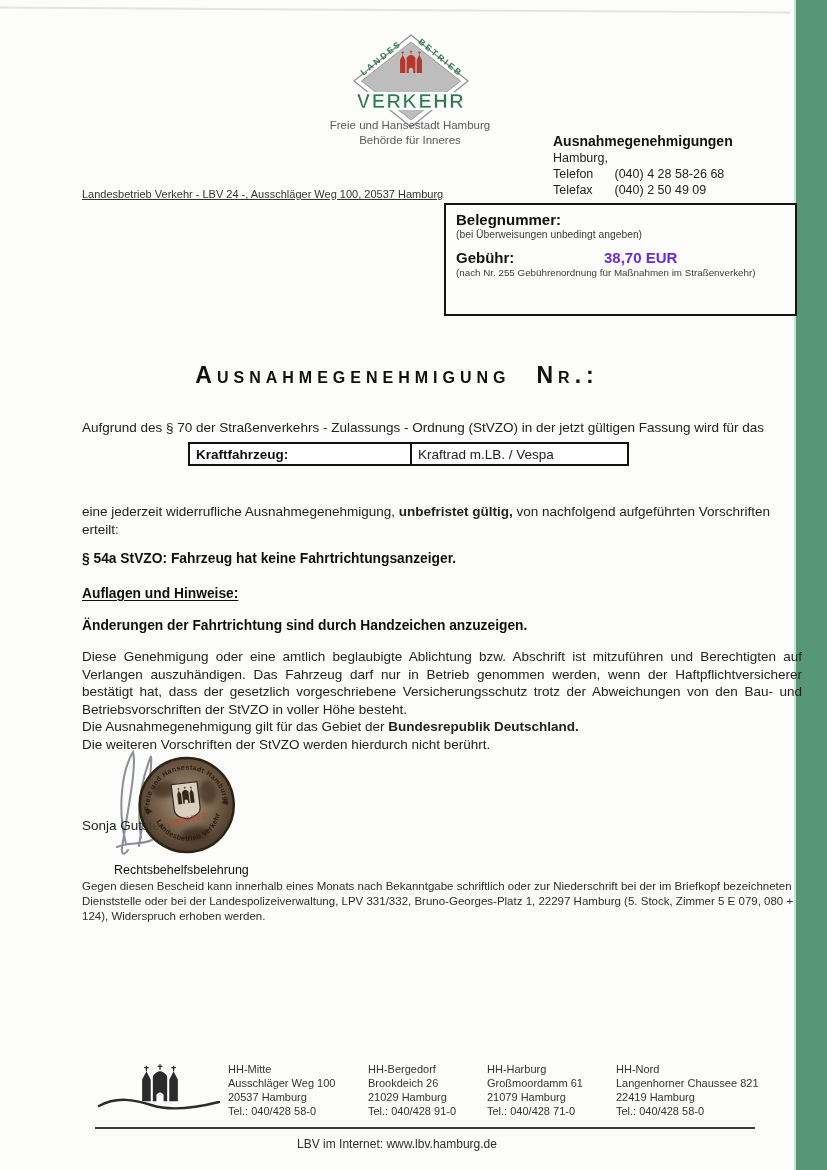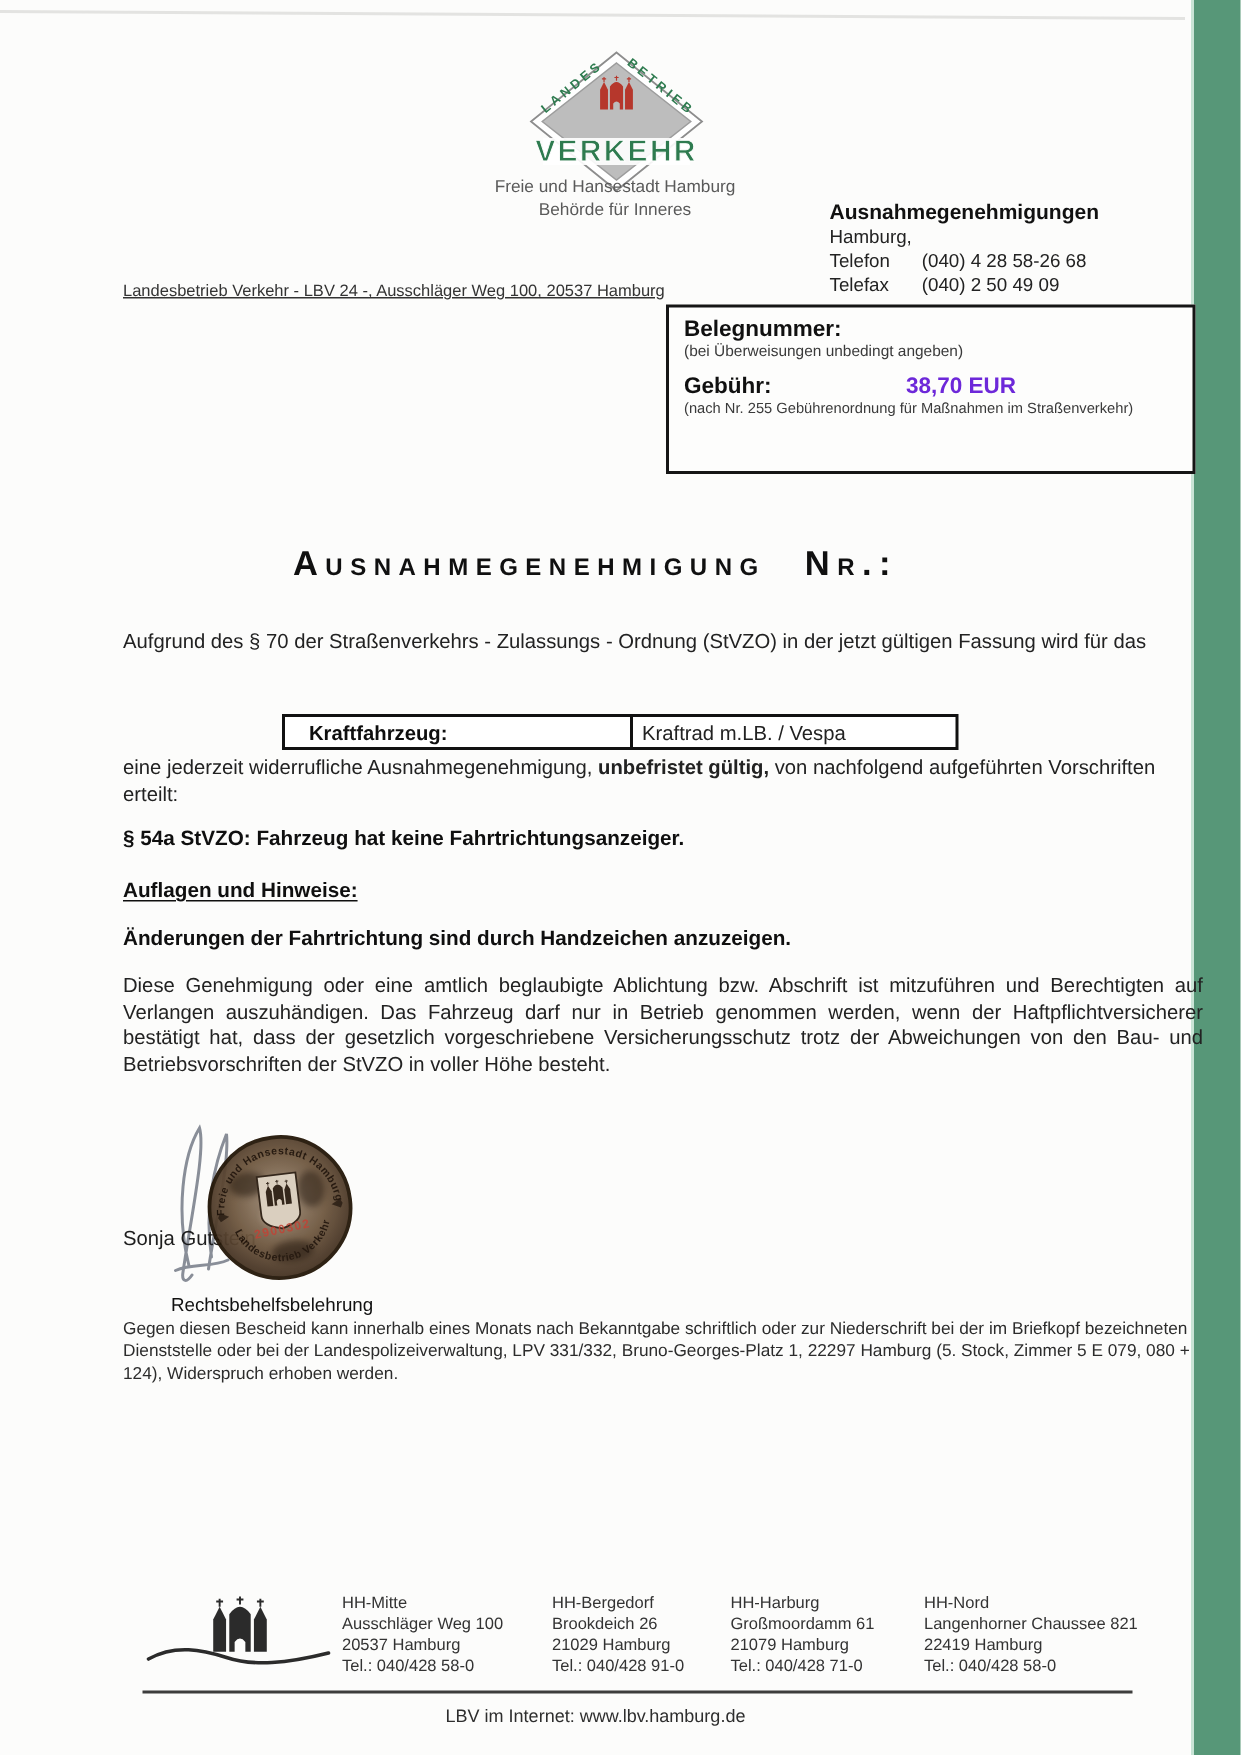--- a/index.html
+++ b/index.html
@@ -30,21 +30,21 @@
   .fee-row .v{font-size:15px;font-weight:bold;color:#6d28d9;}
 
   
   .doc-title{left:0;top:362px;width:794px;text-align:center;font-variant:small-caps;font-weight:bold;font-size:23px;letter-spacing:5px;color:#101010;}
   .doc-title .nr{margin-left:26px;}
 
   .para{font-size:13.5px;line-height:17.5px;color:#222;}
   .intro{left:82px;top:419px;width:718px;}
 
   
-  .vtable{left:188px;top:476px;width:437px;border:2px solid #111;background:#fff;padding-left:10px;}
+  .vtable{left:188px;top:442px;width:437px;border:2px solid #111;background:#fff;}
   .vrow{display:flex;height:20px;align-items:center;}
   .vrow + .vrow{border-top:2px solid #111;}
   .vcell-l{width:222px;border-right:2px solid #111;font-weight:bold;font-size:13.5px;padding-left:6px;box-sizing:border-box;height:100%;display:flex;align-items:center;color:#0e0e0e;}
   .vcell-r{flex:1;font-size:13.5px;padding-left:6px;color:#222;}
 
   .grant{left:82px;top:503px;width:720px;}
   .bold-line{left:82px;font-weight:bold;font-size:13.8px;color:#0f0f0f;}
   .exception{top:551px;}
   .auflagen{top:586px;text-decoration:underline;text-underline-offset:2px;}
   .aender{top:618px;}
@@ -148,20 +148,24 @@
 <div class="abs para grant">
   <span>eine jederzeit widerrufliche Ausnahmegenehmigung, </span><b>unbefristet gültig,</b><span> von nachfolgend aufgeführten Vorschriften erteilt:</span>
 </div>
 
 <div class="abs bold-line exception">§ 54a StVZO: Fahrzeug hat keine Fahrtrichtungsanzeiger.</div>
 <div class="abs bold-line auflagen">Auflagen und Hinweise:</div>
 <div class="abs bold-line aender">Änderungen der Fahrtrichtung sind durch Handzeichen anzuzeigen.</div>
 
 <div class="abs para mainpara">
   <div class="just">Diese Genehmigung oder eine amtlich beglaubigte Ablichtung bzw. Abschrift ist mitzuführen und Berechtigten auf Verlangen auszuhändigen. Das Fahrzeug darf nur in Betrieb genommen werden, wenn der Haftpflichtversicherer bestätigt hat, dass der gesetzlich vorgeschriebene Versicherungsschutz trotz der Abweichungen von den Bau- und Betriebsvorschriften der StVZO in voller Höhe besteht.</div>
+  <div>
+    <span>Die Ausnahmegenehmigung gilt für das Gebiet der </span><b>Bundesrepublik Deutschland.</b>
+  </div>
+  <div>Die weiteren Vorschriften der StVZO werden hierdurch nicht berührt.</div>
 </div>
 
 <div class="abs sig-svg">
   <svg width="90" height="112" viewBox="0 0 90 112">
     <g stroke="#7d838e" stroke-width="2" fill="none" stroke-linecap="round" opacity="0.9">
       <path d="M36,98 C27,62 32,24 43,6 C47,20 38,62 32,102 C31,108 34,110 38,104"></path>
       <path d="M51,92 C46,60 53,30 61,10 C63,30 53,72 49,100"></path>
       <path d="M27,101 C38,96 52,99 62,94"></path>
     </g>
   </svg>

